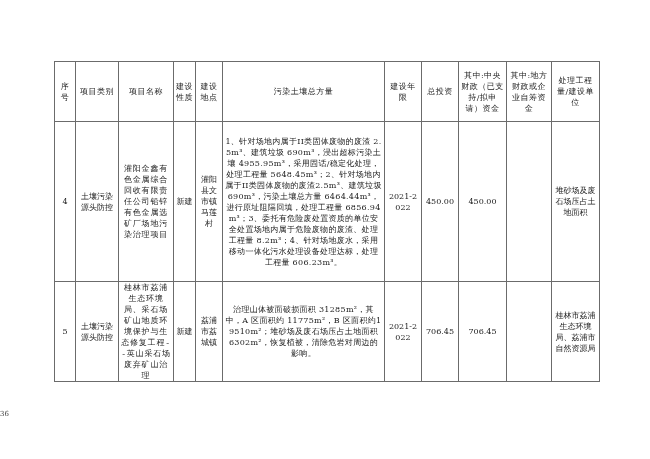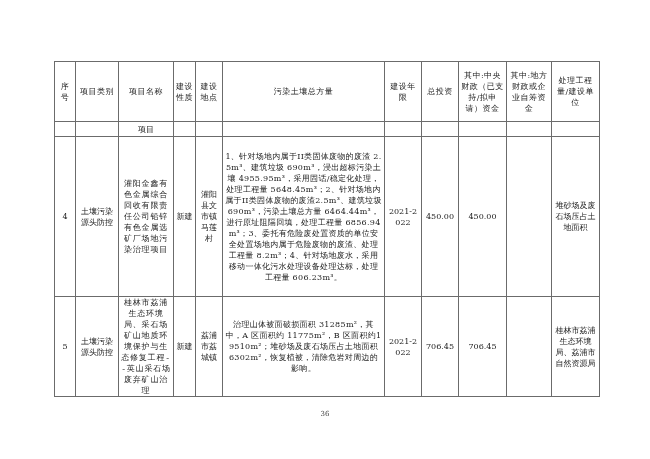--- a/index.html
+++ b/index.html
@@ -9,21 +9,21 @@
                table-layout: fixed; width: 545px; }
   table.main td, table.main th { border: 1px solid #6b6b6b; padding: 0 2px;
                font-size: 8px; line-height: 11px; font-weight: normal; vertical-align: middle;
                text-align: center; word-break: break-all; }
   .hdr th { height: 59px; letter-spacing: 0.5px; }
   .rowx td { height: 14px; }
   .row4 td { height: 159px; }
   .row5 td { height: 96px; }
   td.content { text-align: left; padding: 0 3px; letter-spacing: 0.3px; }
   td.name { letter-spacing: 0.8px; padding: 0 4px; font-family: Liberation Mono, monospace; }
-  .page-num { position: absolute; left: 0; width: 650px; top: 410px; text-align: center;
+  .page-num { position: absolute; left: 0; width: 650px; top: 410px; text-align: left;
               font-size: 7px; color: #444; }
 </style>
 </head>
 <body>
 
 <table class="main">
   <colgroup>
     <col style="width:21px">
       <col style="width:43px">
       <col style="width:55px">
@@ -43,33 +43,20 @@
     <th>项目名称</th>
     <th>建设性质</th>
     <th>建设地点</th>
     <th>污染土壤总方量</th>
     <th>建设年限</th>
     <th>总投资</th>
     <th>其中:中央财政（已支持/拟申请）资金</th>
     <th>其中:地方财政或企业自筹资金</th>
     <th>处理工程量/建设单位</th>
   </tr>
-  <tr class="rowx">
-    <td></td>
-        <td></td>
-    <td>项目</td>
-    <td></td>
-        <td></td>
-        <td></td>
-    <td></td>
-        <td></td>
-        <td></td>
-    <td></td>
-        <td></td>
-  </tr>
   <tr class="row4">
     <td>4</td>
     <td>土壤污染源头防控</td>
     <td class="name">灌阳金鑫有色金属综合回收有限责任公司铅锌有色金属选矿厂场地污染治理项目</td>
     <td>新建</td>
     <td>灌阳县文市镇马莲村</td>
     <td class="content">1、针对场地内属于II类固体废物的废渣 2.5m³、建筑垃圾 690m³，浸出超标污染土壤 4955.95m³，采用固话/稳定化处理，处理工程量 5648.45m³；2、针对场地内属于II类固体废物的废渣2.5m³、建筑垃圾 690m³，污染土壤总方量 6464.44m³，进行原址阻隔回填，处理工程量 6856.94m³；3、委托有危险废处置资质的单位安全处置场地内属于危险废物的废渣、处理工程量 8.2m³；4、针对场地废水，采用移动一体化污水处理设备处理达标，处理工程量 606.23m³。</td>
     <td>2021-2022</td>
     <td>450.00</td>
     <td>450.00</td>

